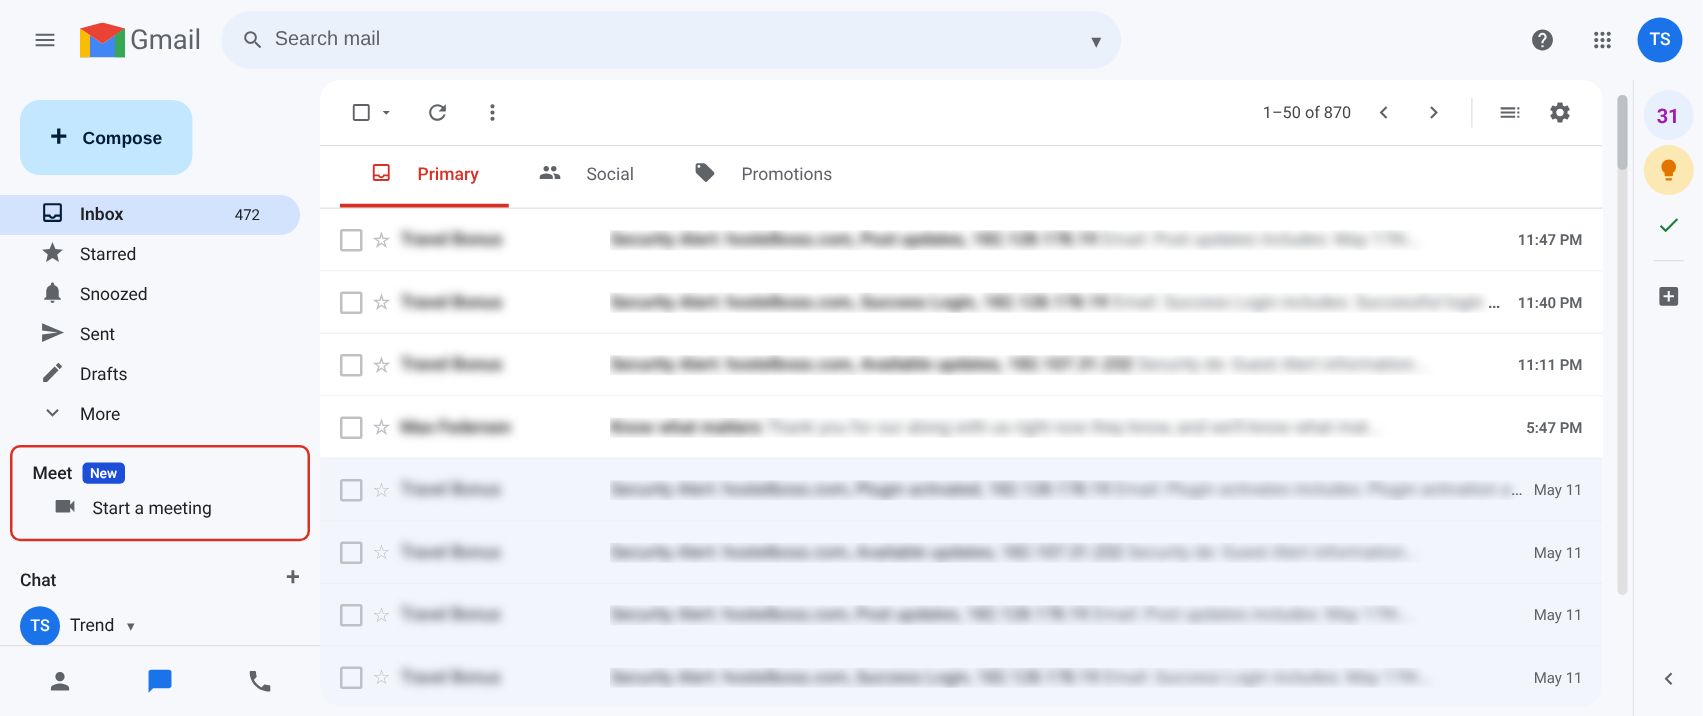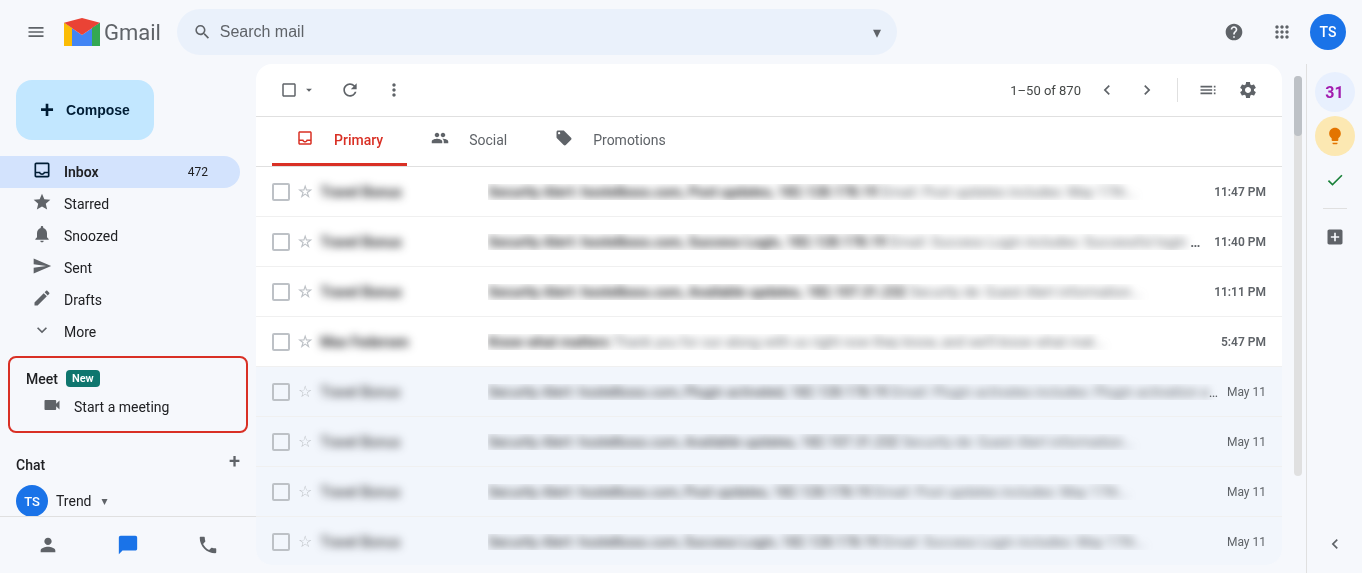--- a/index.html
+++ b/index.html
@@ -25,21 +25,21 @@
     .compose-plus { font-size: 24px; color: #001d35; }
 
     .nav-item { display: flex; align-items: center; padding: 4px 32px; height: 32px; border-radius: 0 16px 16px 0; cursor: pointer; gap: 12px; margin-right: 16px; font-size: 14px; color: #202124; position: relative; }
     .nav-item.active { background: #d3e3fd; font-weight: 600; }
     .nav-item .nav-icon { font-size: 18px; color: #444746; width: 20px; text-align: center; }
     .nav-item.active .nav-icon { color: #001d35; }
     .nav-badge { margin-left: auto; font-size: 12px; color: #202124; font-weight: 400; }
 
     .meet-section { margin: 8px 0; border: 2px solid #d93025; border-radius: 8px; margin-left: 8px; margin-right: 8px; padding: 8px 0; }
     .meet-header { display: flex; align-items: center; gap: 8px; padding: 4px 16px; font-size: 14px; font-weight: 500; }
-    .meet-new-badge { background: #0f766e; color: white; font-size: 11px; font-weight: 600; padding: 2px 6px; border-radius: 4px; }
+    .meet-new-badge { background: #1d4ed8; color: white; font-size: 11px; font-weight: 600; padding: 2px 6px; border-radius: 4px; }
     .meet-item { display: flex; align-items: center; gap: 12px; padding: 4px 32px; height: 32px; cursor: pointer; font-size: 14px; color: #202124; border-radius: 4px; }
     .meet-item .meet-icon { font-size: 18px; color: #5f6368; width: 20px; text-align: center; }
     .meet-item .join-link { color: #1a73e8; }
 
     .chat-section { padding: 8px 16px; }
     .chat-header { display: flex; align-items: flex-end; justify-content: space-between; font-size: 14px; font-weight: 500; color: #202124; margin-bottom: 8px; }
     .chat-add { cursor: pointer; color: #5f6368; font-size: 20px; }
     .chat-item { display: flex; align-items: center; gap: 8px; padding: 4px 0; cursor: pointer; }
     .chat-avatar { width: 32px; height: 32px; border-radius: 50%; background: #1a73e8; color: white; display: flex; align-items: center; justify-content: center; font-size: 13px; font-weight: 500; }
     .chat-name { font-size: 14px; color: #202124; }

